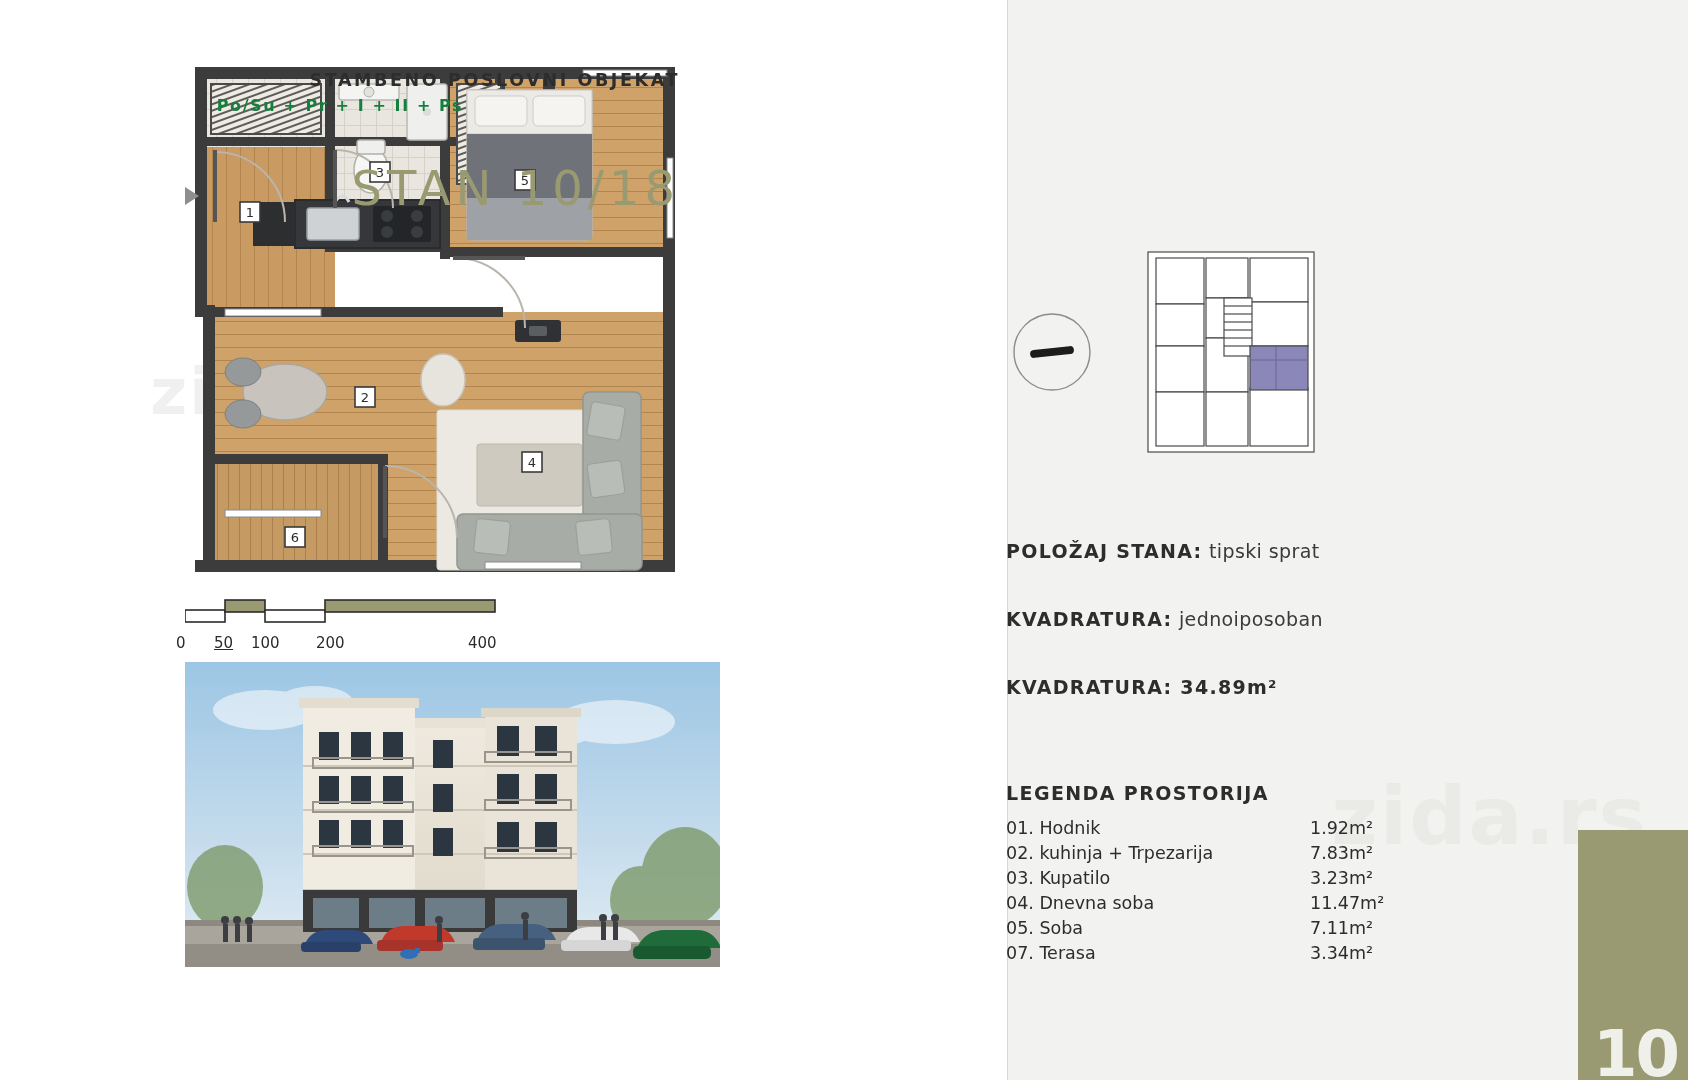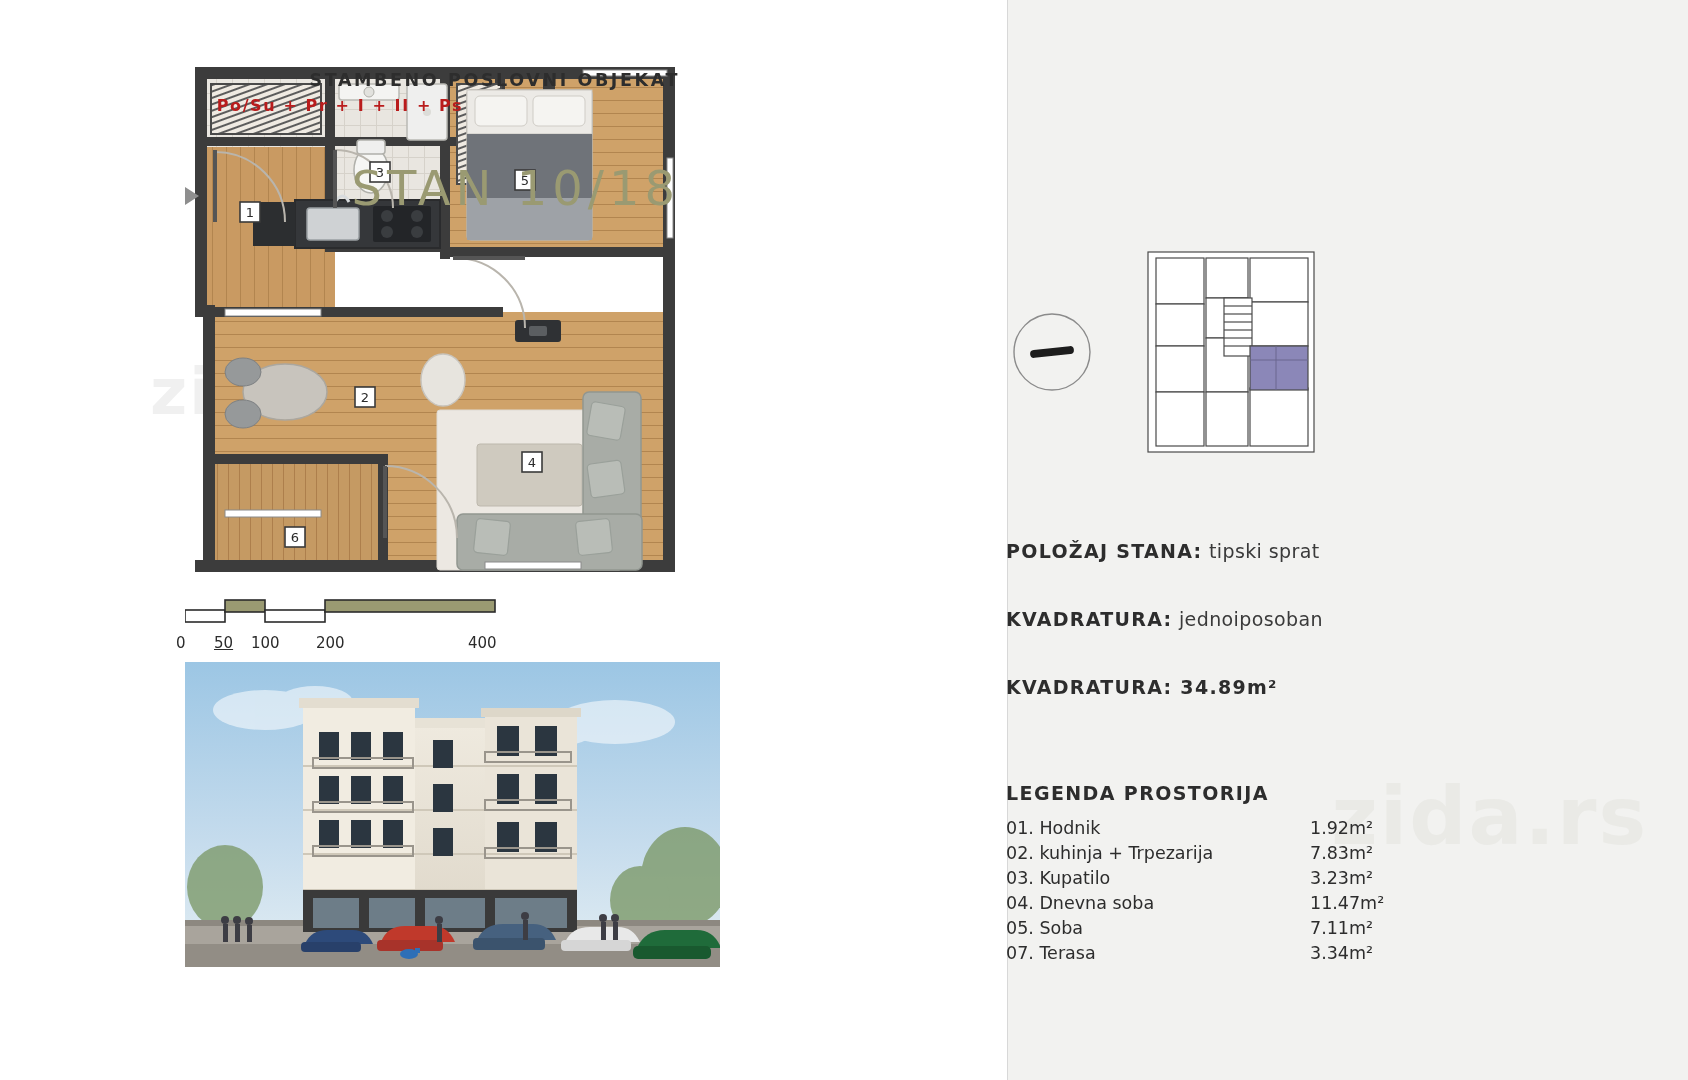--- a/index.html
+++ b/index.html
@@ -67,21 +67,21 @@
   .wm-right{
     right:40px;top:770px;font-size:80px;color:#eaeae6;
   }
   .r-title{
     position:absolute;top:70px;left:0;width:680px;text-align:right;
     font-size:17.5px;font-weight:700;letter-spacing:2.6px;color:#2d2d2d;
     font-family:"DejaVu Sans", sans-serif;
   }
   .r-sub{
     position:absolute;top:96px;left:0;width:680px;text-align:center;
-    font-size:16px;font-weight:700;letter-spacing:1.6px;color:#b91c1c;
+    font-size:16px;font-weight:700;letter-spacing:1.6px;color:#15803d;
   }
   .r-stan{
     position:absolute;top:160px;left:0;width:680px;text-align:right;
     font-size:48px;font-weight:400;letter-spacing:5px;color:#9a9a72;
   }
   .keyplan{
     position:absolute;left:1136px;top:238px;
   }
   .compass{
     position:absolute;left:1008px;top:308px;
@@ -504,14 +504,17 @@
     <div class="legend-item">
       <span class="legend-name">05. Soba</span>
       <span class="legend-area">7.11m²</span>
     </div>
     <div class="legend-item">
       <span class="legend-name">07. Terasa</span>
       <span class="legend-area">3.34m²</span>
     </div>
   </div>
 
+  <div class="corner">
+    <span class="corner-num">10</span>
+  </div>
 
 </div>
 
 </body></html>

